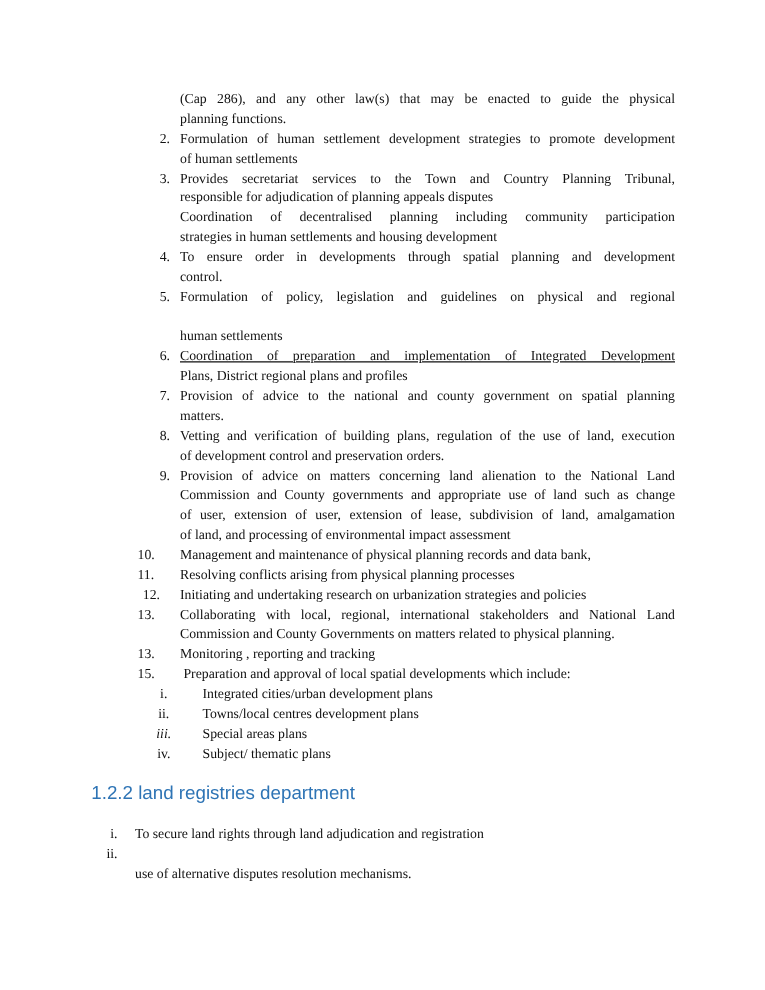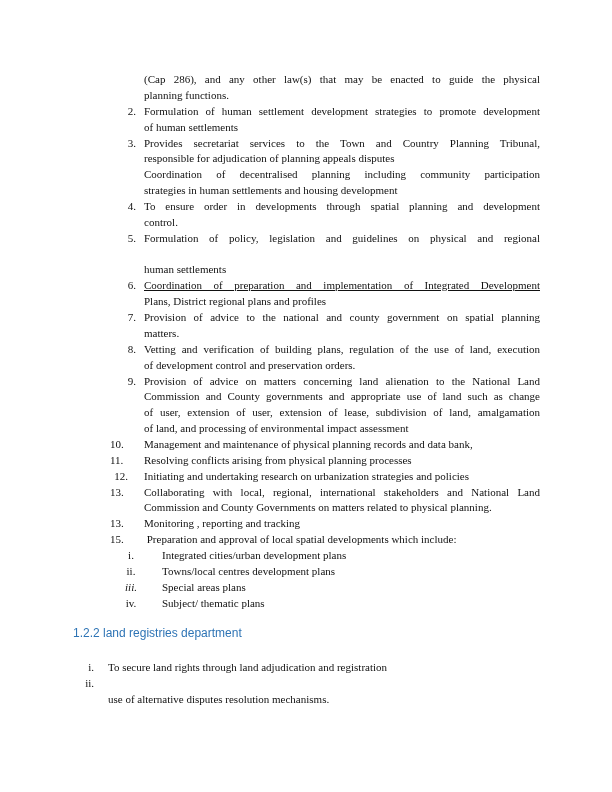--- a/index.html
+++ b/index.html
@@ -3,21 +3,21 @@
 <meta charset="utf-8">
 <style>
   html, body { margin: 0; padding: 0; background: #ffffff; }
   body { width: 612px; height: 792px; position: relative; overflow: hidden;
          font-family: "Liberation Serif", serif; color: #111; font-size: 11px; }
   .page { position: absolute; left: 0; top: 0; width: 612px; height: 792px; }
   .line { position: absolute; white-space: nowrap; line-height: 14px; }
   .just { text-align: justify; text-align-last: justify; white-space: normal; }
   .num { position: absolute; text-align: right; line-height: 14px; }
   .heading { position: absolute; left: 73px; top: 626px; font-family: "Liberation Sans", sans-serif;
-             font-size: 12px; color: #2e74b5; white-space: nowrap; }
+             font-size: 15px; color: #2e74b5; white-space: nowrap; }
   .u { text-decoration: underline; }
 </style>
 </head>
 <body>
 
 <div class="page">
 
   <div class="line just" style="left:144px;top:72px;width:396px;">(Cap 286), and any other law(s) that may be enacted to guide the physical</div>
   <div class="line" style="left:144px;top:88px;">planning functions.</div>
 

